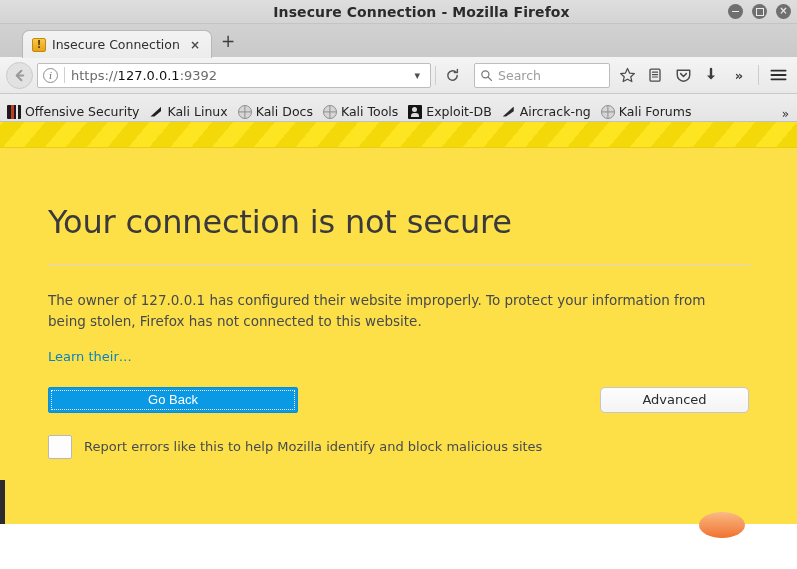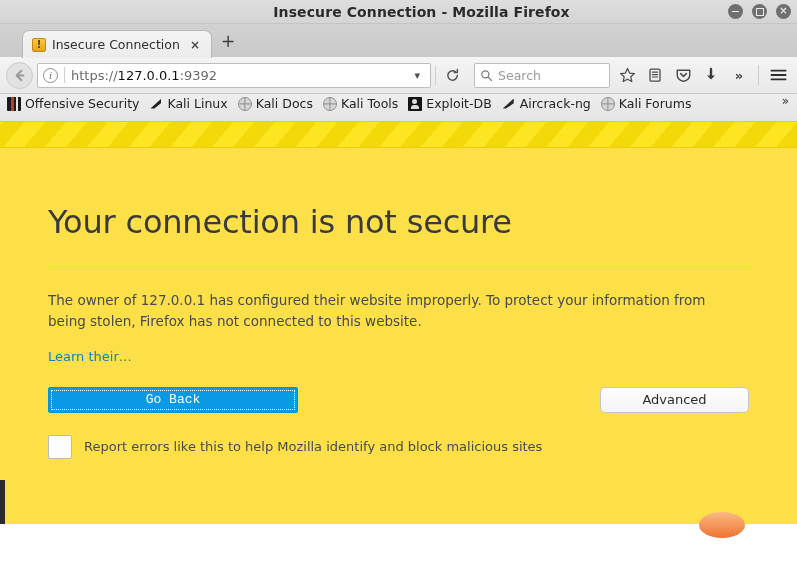--- a/index.html
+++ b/index.html
@@ -269,21 +269,21 @@
     margin: 0 4px;
     flex: none;
   }
 
   
   .bookmarks {
     height: 28px;
     background: linear-gradient(to bottom, #eeeeee 0%, #e4e4e4 100%);
     border-bottom: 1px solid #bfbfbf;
     display: flex;
-    align-items: flex-start;
+    align-items: flex-end;
     padding: 0 6px 0 2px;
     box-sizing: border-box;
     position: relative;
   }
   .bm {
     display: flex;
     align-items: center;
     padding: 2px 5px;
     cursor: pointer;
     white-space: nowrap;
@@ -462,21 +462,21 @@
     border: 1px solid #0a8fd4;
     border-radius: 2px;
     color: #ffffff;
     font-size: 13px;
     display: flex;
     align-items: center;
     justify-content: center;
     cursor: pointer;
     position: relative;
     box-sizing: border-box;
-    font-family: Liberation Mono, monospace;
+    font-family: Liberation Sans, sans-serif;
   }
   .btn-goback::after {
     content: "";
     position: absolute;
     left: 2px; right: 2px; top: 2px; bottom: 2px;
     border: 1px dotted #ffffff;
     pointer-events: none;
   }
   .btn-advanced {
     width: 149px;

